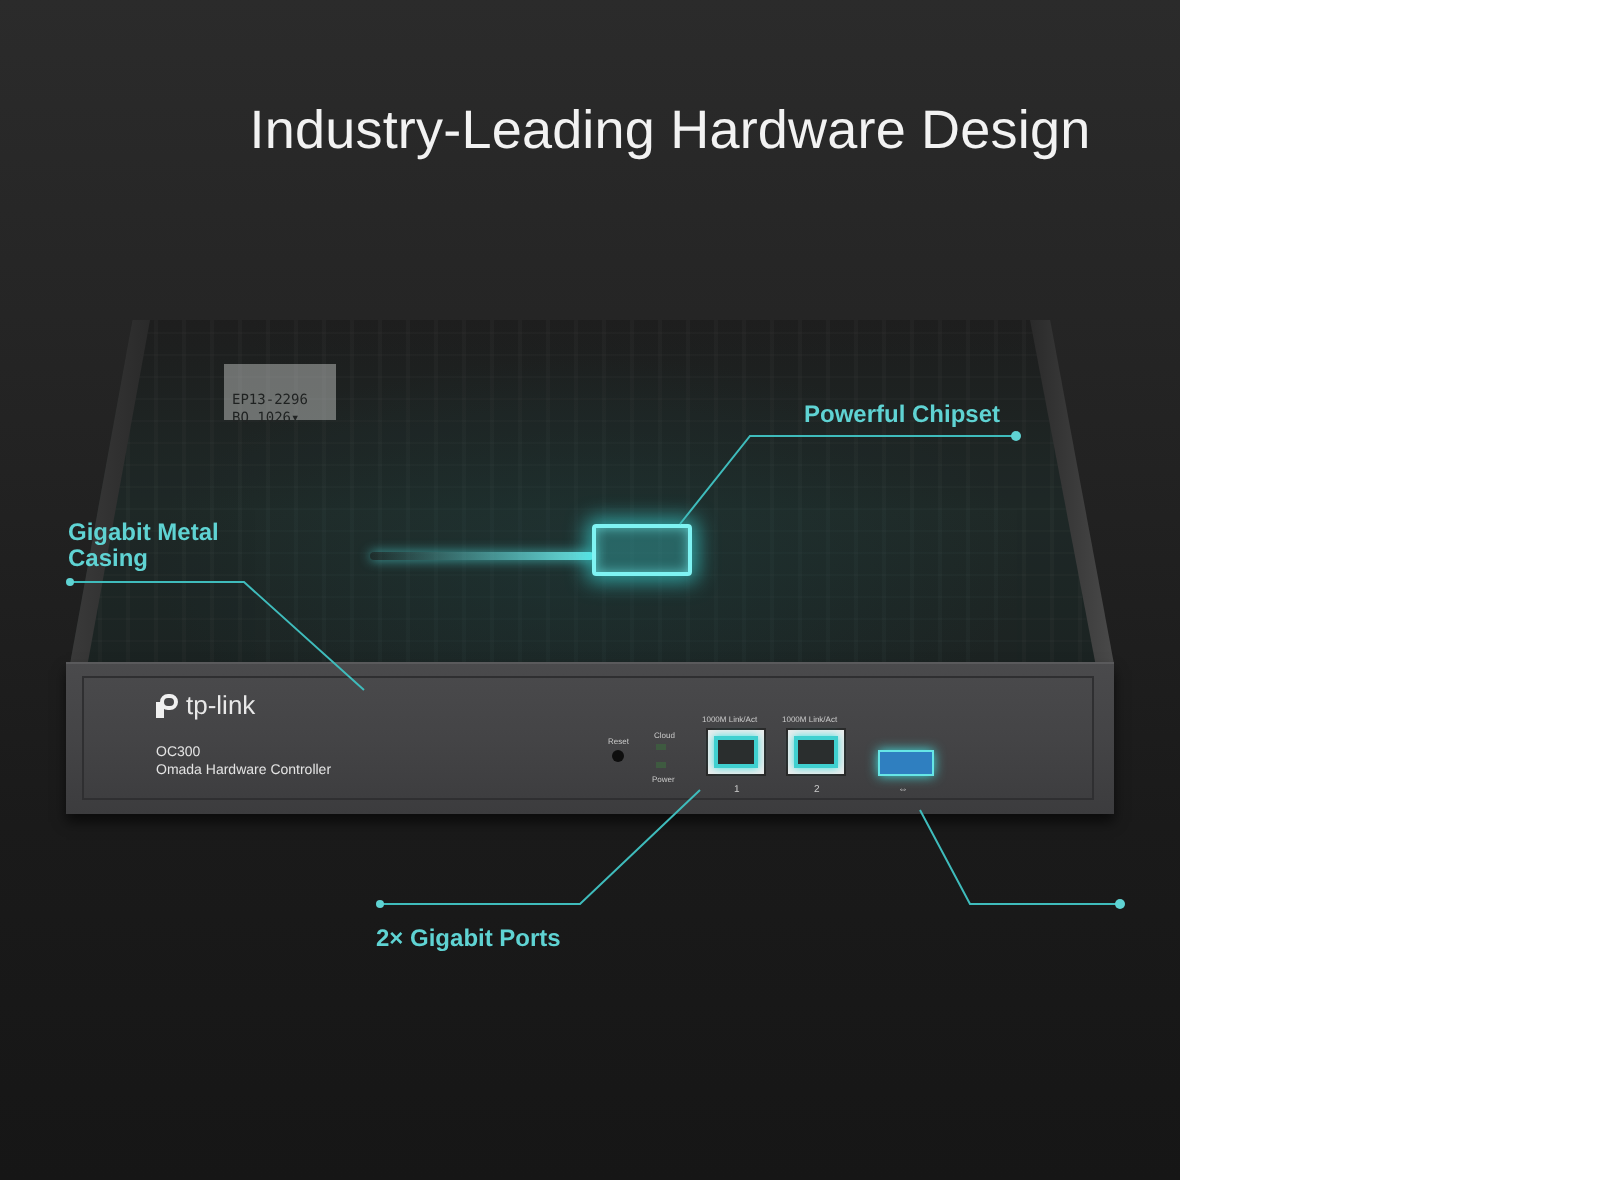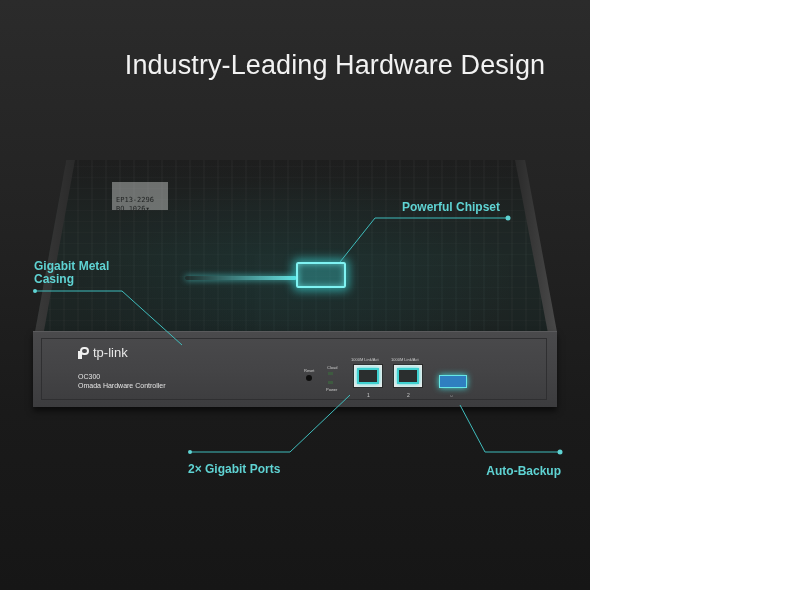--- a/index.html
+++ b/index.html
@@ -167,15 +167,14 @@
     </g>
   </svg>
 
   <div class="callout" style="left:402px; top:201px;">Powerful Chipset</div>
   <div class="callout" style="left:34px; top:260px;">
     <div>Gigabit Metal</div>
     <div>Casing</div>
   </div>
   <div class="callout" style="left:188px; top:463px;">2× Gigabit Ports</div>
   <div class="callout" style="left:420px; top:463px; width:141px; text-align:right; line-height:17px;">
-    <div>Auto-Backup</div>
   </div>
 </div>
 
 </body></html>

